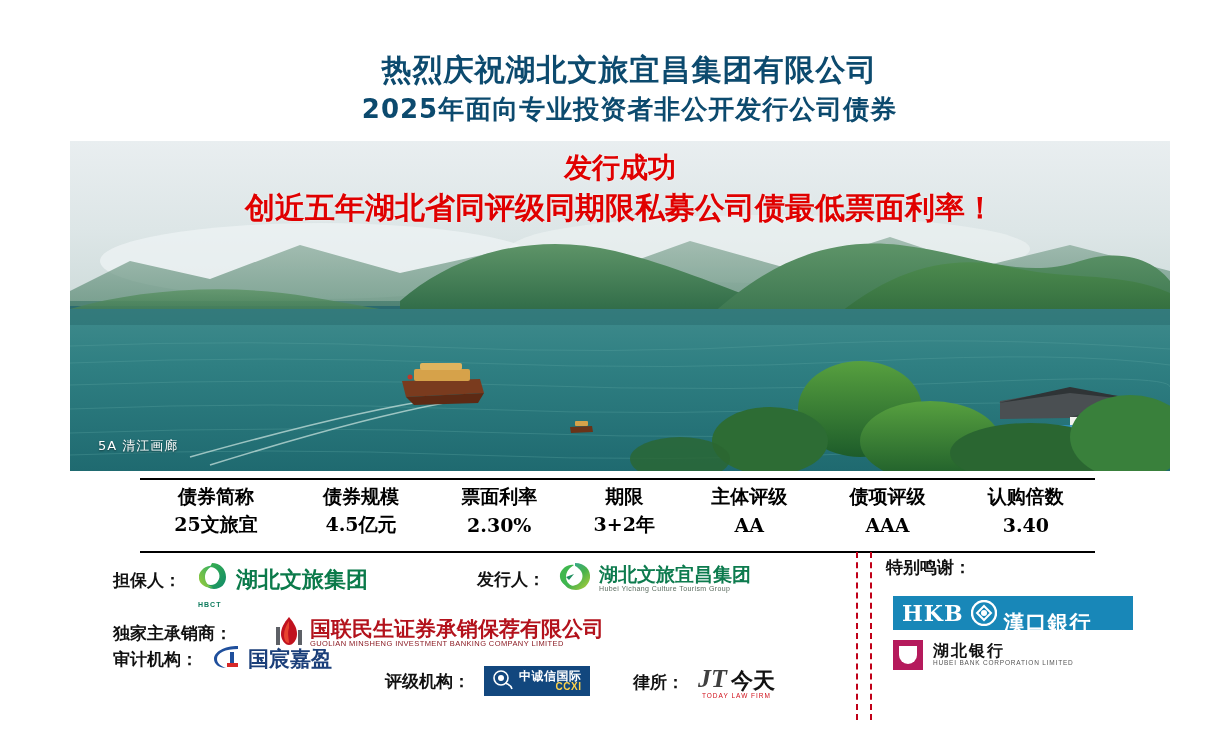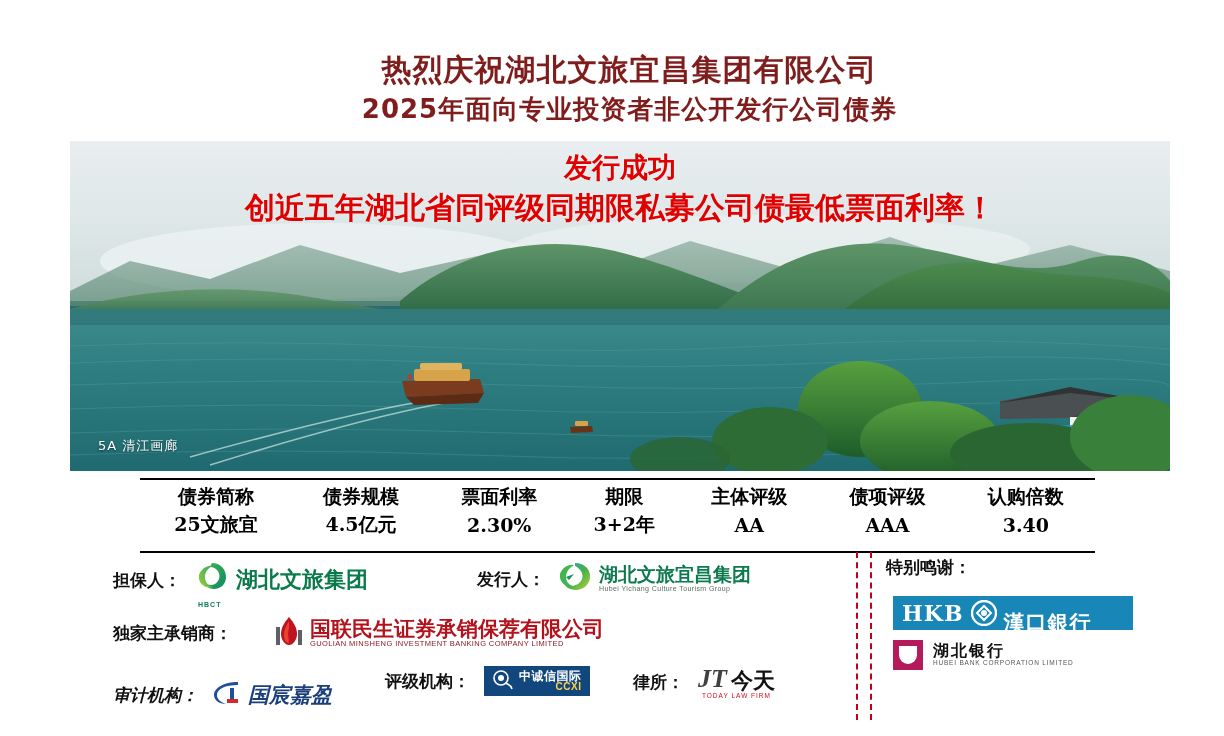--- a/index.html
+++ b/index.html
@@ -7,21 +7,21 @@
     width:1224px;height:736px;background:#ffffff;
     font-family:"Liberation Sans","DejaVu Sans",sans-serif;
     overflow:hidden;position:relative;
   }
   #poster{position:absolute;inset:0;background:#fff;}
 
   
   .title-block{position:absolute;left:0;top:50px;width:1224px;text-align:center;}
   .title-line{
     font-family:"DejaVu Sans","Liberation Sans",sans-serif;
-    font-weight:bold;color:#7f1d1d;letter-spacing:1px;margin-left:35px;
+    font-weight:bold;color:#0c4a6e;letter-spacing:1px;margin-left:35px;
   }
   .title-line1{font-size:30px;line-height:40px;}
   .title-line2{font-size:26px;line-height:38px;}
 
   
   .photo-wrap{
     position:absolute;left:70px;top:141px;width:1100px;height:330px;
     overflow:hidden;background:#2b6b6f;
   }
   .photo-svg{position:absolute;left:0;top:0;width:1100px;height:330px;}
@@ -286,21 +286,21 @@
         <rect x="2" y="11" width="4" height="18" fill="#5d6066"></rect>
         <rect x="24" y="14" width="4" height="15" fill="#5d6066"></rect>
       </svg>
     </span>
     <span style="display:inline-block;margin-left:6px;line-height:1.05;">
       <span class="logo-cn" style="font-size:21px;display:block;color:#b3121c;">国联民生证券承销保荐有限公司</span>
       <span class="logo-en" style="display:block;color:#8a1a22;font-size:7.5px;">GUOLIAN MINSHENG INVESTMENT BANKING COMPANY LIMITED</span>
     </span>
   </div>
 
-  <div class="row-abs" style="left:113px;top:680px;font-style:italic;">
+  <div class="row-abs" style="left:113px;top:644px;">
     <span class="lbl">审计机构：</span>
     <span style="margin-left:14px;">
       <svg width="30" height="26" viewBox="0 0 30 26">
         <path d="M26,2 C12,2 2,8 2,15 C2,20 7,24 14,24 C8,22 5,19 5,15 C5,9 13,5 26,5 Z" fill="#1f4f9c"></path>
         <path d="M18,8 L22,8 L22,20 L18,20 Z" fill="#1f4f9c"></path>
         <path d="M15,19 L26,19 L26,23 L15,23 Z" fill="#d62828"></path>
       </svg>
     </span>
     <span class="logo-cn" style="font-size:21px;margin-left:6px;color:#1b3f7a;font-family:'DejaVu Serif','Liberation Serif',serif;">国宸嘉盈</span>
   </div>

